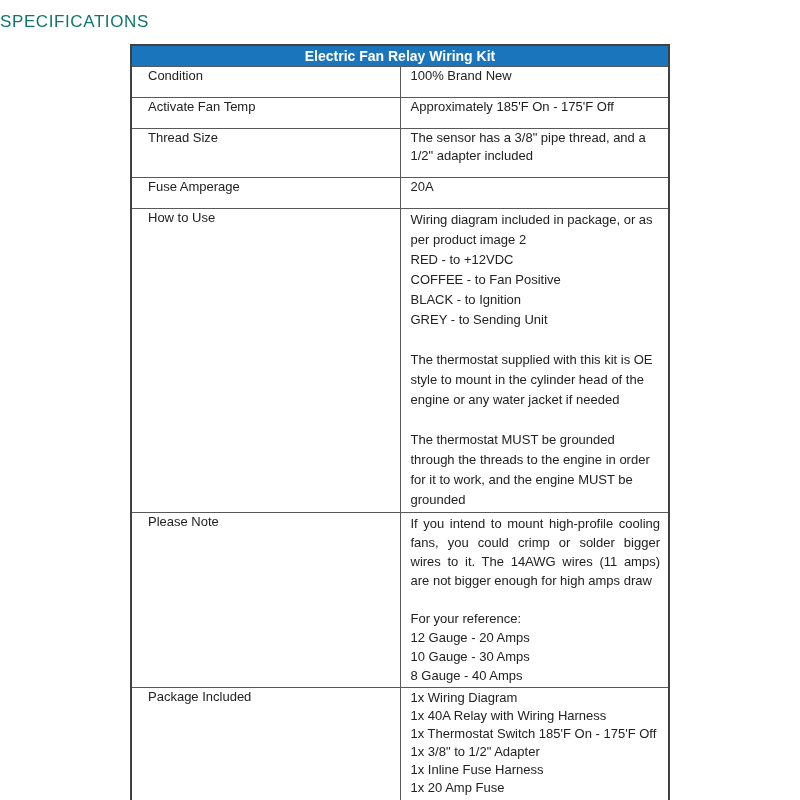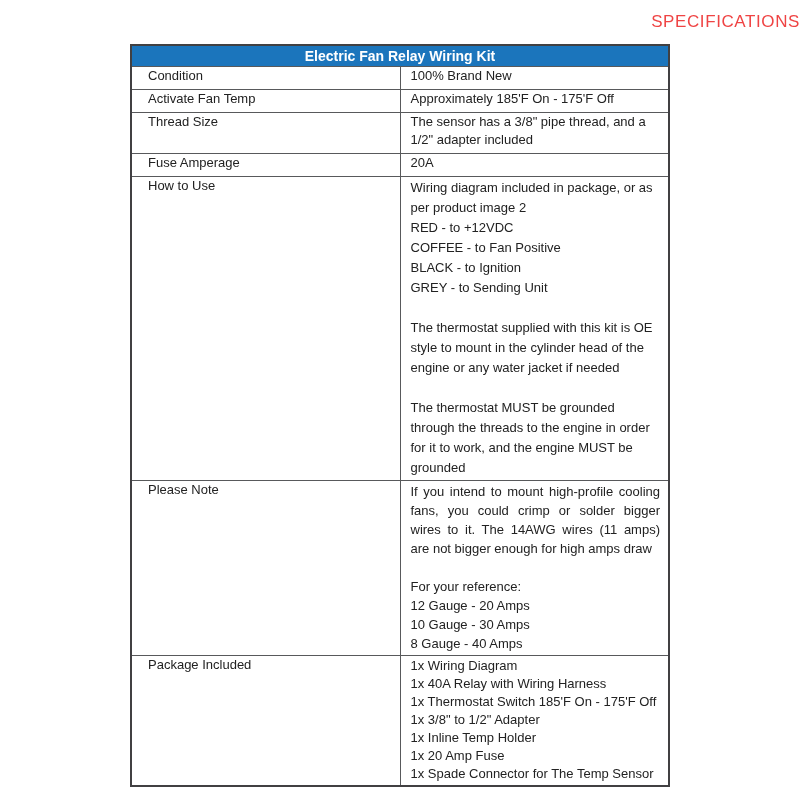--- a/index.html
+++ b/index.html
@@ -6,24 +6,24 @@
     margin: 0;
     padding: 0;
     background: #ffffff;
     width: 800px;
     height: 800px;
     font-family: "Liberation Sans", "DejaVu Sans", sans-serif;
     color: #222222;
     overflow: hidden;
   }
   .page-title {
-    text-align: right;
+    text-align: left;
     font-size: 17px;
     letter-spacing: 0.6px;
-    color: #ef4444;
+    color: #0f766e;
     margin-top: 12px;
     line-height: 20px;
   }
   table.spec-table {
     width: 540px;
     margin: 12px auto 0 auto;
     border-collapse: collapse;
     table-layout: fixed;
     border: 2px solid #414042;
     font-size: 13px;
@@ -40,21 +40,21 @@
     text-align: center;
     line-height: 20px;
     padding: 0;
   }
   td.label-cell {
     padding: 0 4px 0 16px;
     line-height: 18px;
     white-space: nowrap;
   }
   td.value-cell {
-    padding: 0 8px 4px 10px;
+    padding: 0 8px 12px 10px;
     line-height: 18px;
   }
   td.value-cell.multi {
     padding-top: 1px;
     padding-bottom: 2px;
     margin-top: 8px;
   }
   .line {
     line-height: 20px;
     min-height: 20px;
@@ -124,19 +124,19 @@
           <div class="line">8 Gauge - 40 Amps</div>
         </td>
       </tr>
       <tr>
         <td class="label-cell" style="width: 113px;">Package Included</td>
         <td class="value-cell cell-package-included multi">
           <div class="line">1x Wiring Diagram</div>
           <div class="line">1x 40A Relay with Wiring Harness</div>
           <div class="line">1x Thermostat Switch 185'F On - 175'F Off</div>
           <div class="line">1x 3/8" to 1/2" Adapter</div>
-          <div class="line">1x Inline Temp Holder</div>
+          <div class="line">1x Inline Fuse Harness</div>
           <div class="line">1x 20 Amp Fuse</div>
           <div class="line">1x Spade Connector for The Temp Sensor</div>
         </td>
       </tr>
     </tbody>
 </table>
 
 </body></html>

